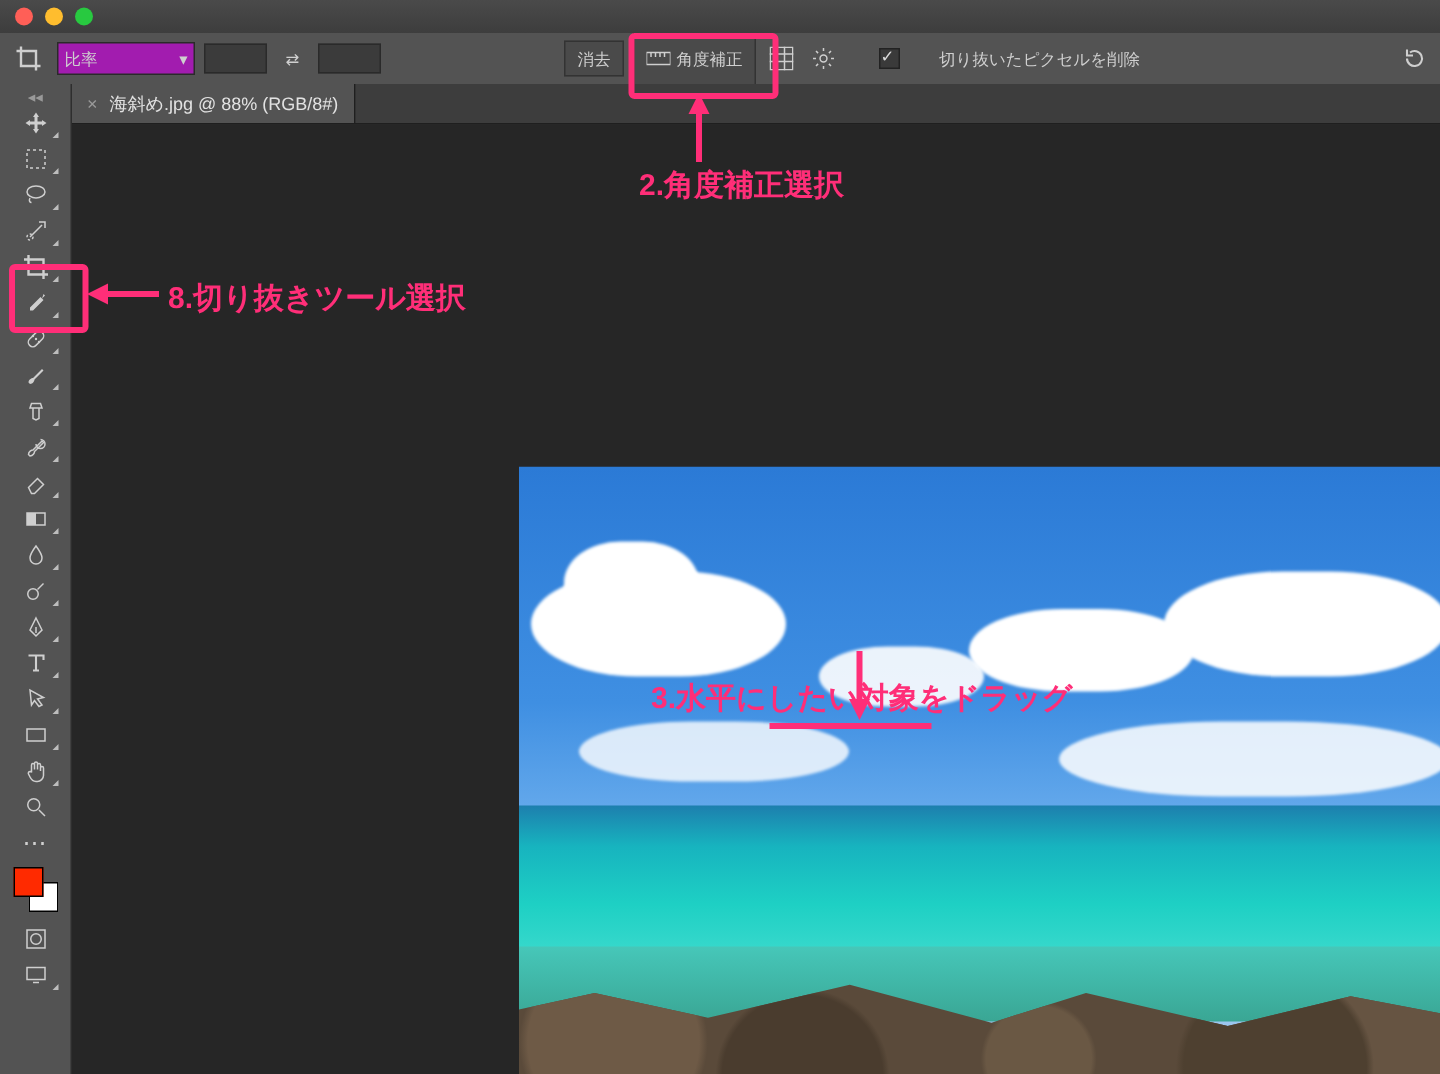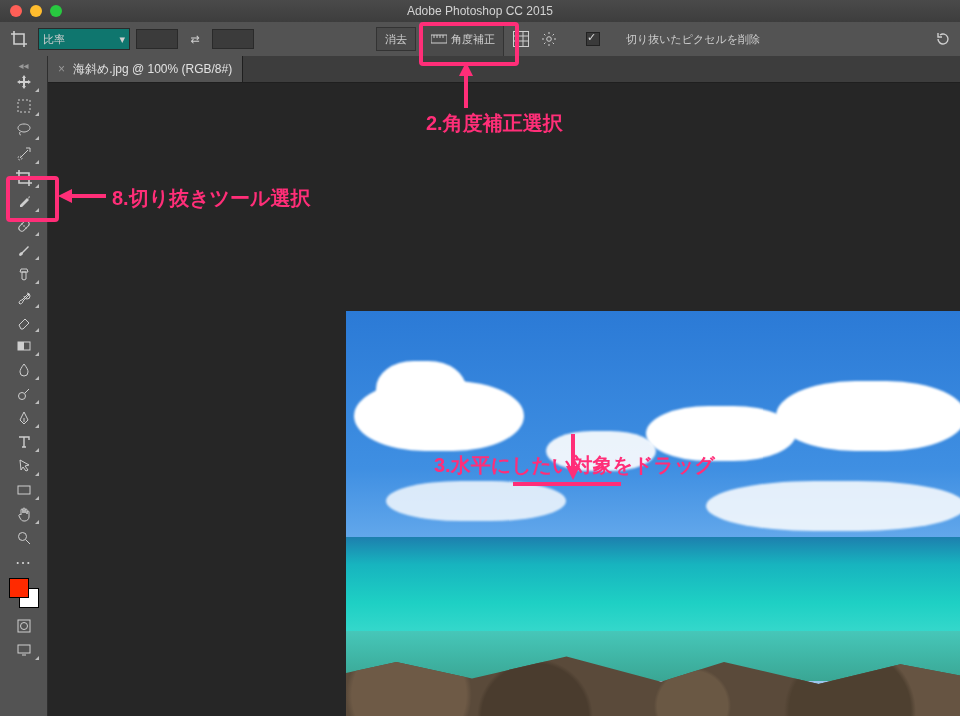--- a/index.html
+++ b/index.html
@@ -5,21 +5,21 @@
   html,body{margin:0;padding:0;width:960px;height:716px;background:#535353;font-family:"Hiragino Kaku Gothic ProN","Helvetica Neue",Arial,sans-serif;overflow:hidden;color:#d7d7d7;}
   
   .titlebar{height:22px;background:linear-gradient(#4a4a4a,#3d3d3d);display:flex;align-items:center;position:relative;}
   .traffic{display:flex;gap:8px;margin-left:10px;}
   .tl{width:12px;height:12px;border-radius:50%;}
   .tl.red{background:#ff5f57;} .tl.yellow{background:#ffbd2e;} .tl.green{background:#28c940;}
   .titletext{position:absolute;left:0;right:0;text-align:center;font-size:12px;color:#d3d3d3;pointer-events:none;}
   
   .optbar{height:34px;background:#535353;display:flex;align-items:center;padding:0 6px;font-size:11px;color:#cfcfcf;gap:6px;}
   .opt-crop-icon{width:26px;height:26px;display:flex;align-items:center;justify-content:center;}
-  .opt-select{background:#0f766e;border:1px solid #2a2a2a;color:#cfcfcf;height:20px;width:82px;font-size:11px;padding:0 4px;display:flex;align-items:center;justify-content:space-between;gap:42px;}
+  .opt-select{background:#a21caf;border:1px solid #2a2a2a;color:#cfcfcf;height:20px;width:82px;font-size:11px;padding:0 4px;display:flex;align-items:center;justify-content:space-between;gap:42px;}
   .opt-input{background:#3b3b3b;border:1px solid #2a2a2a;height:18px;width:40px;}
   .opt-btn{background:#4a4a4a;border:1px solid #333;color:#cfcfcf;height:22px;padding:0 8px;font-size:11px;display:flex;align-items:center;}
   .opt-iconbtn{width:22px;height:22px;display:flex;align-items:center;justify-content:center;}
   .straighten{display:flex;align-items:center;gap:4px;background:#4a4a4a;border:1px solid #333;height:22px;padding:16px 8px;font-size:11px;}
   .checkbox{width:12px;height:12px;display:inline-flex;align-items:center;justify-content:center;background:#3a3a3a;border:1px solid #222;position:relative;}
   .checkbox.checked::after{content:"✓";font-size:11px;color:#ddd;position:absolute;top:-2px;left:0;}
   .spacer{flex:1;}
   
   .mainrow{display:flex;height:660px;}
   
@@ -58,21 +58,20 @@
 </style>
 </head>
 <body>
 
 <div class="titlebar">
   <div class="traffic">
     <div class="tl red"></div>
     <div class="tl yellow"></div>
     <div class="tl green"></div>
   </div>
-  <div class="titletext">Adobe Photoshop CC 2015</div>
 </div>
 
 <div class="optbar">
   <div class="opt-crop-icon">
     <svg width="18" height="18" viewBox="0 0 18 18">
         <path d="M4 1v13h13M1 4h13v13" stroke="#cfcfcf" stroke-width="1.6" fill="none"></path>
       </svg>
   </div>
   <div class="opt-select">
     <span>比率</span>
@@ -268,21 +267,21 @@
           <path d="M6 13h4" stroke="#cfcfcf"></path>
         </svg>
         <span class="tri"></span>
       </div>
   </div>
 
   <div class="canvaswrap">
     <div class="tabbar">
       <div class="tab">
         <span style="color:#999">×</span>
-        <span>海斜め.jpg @ 100% (RGB/8#)</span>
+        <span>海斜め.jpg @ 88% (RGB/8#)</span>
       </div>
     </div>
 
     <div class="photo">
       <div class="sky"></div>
       <div class="cloud" style="left:8px;top:70px;width:170px;height:70px;"></div>
       <div class="cloud" style="left:30px;top:50px;width:90px;height:55px;"></div>
       <div class="cloud" style="left:200px;top:120px;width:110px;height:40px;opacity:.9"></div>
       <div class="cloud" style="left:300px;top:95px;width:150px;height:55px;"></div>
       <div class="cloud" style="left:430px;top:70px;width:190px;height:70px;"></div>

